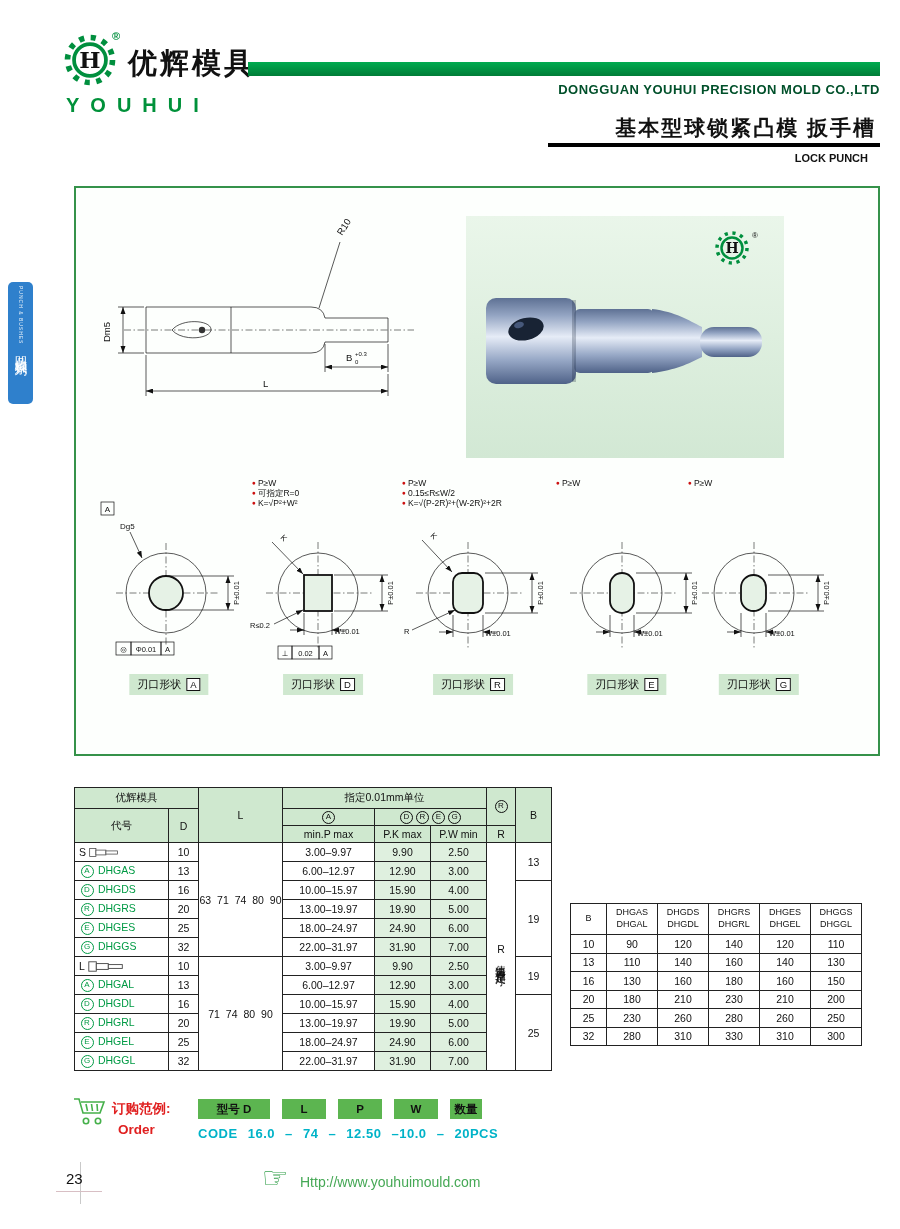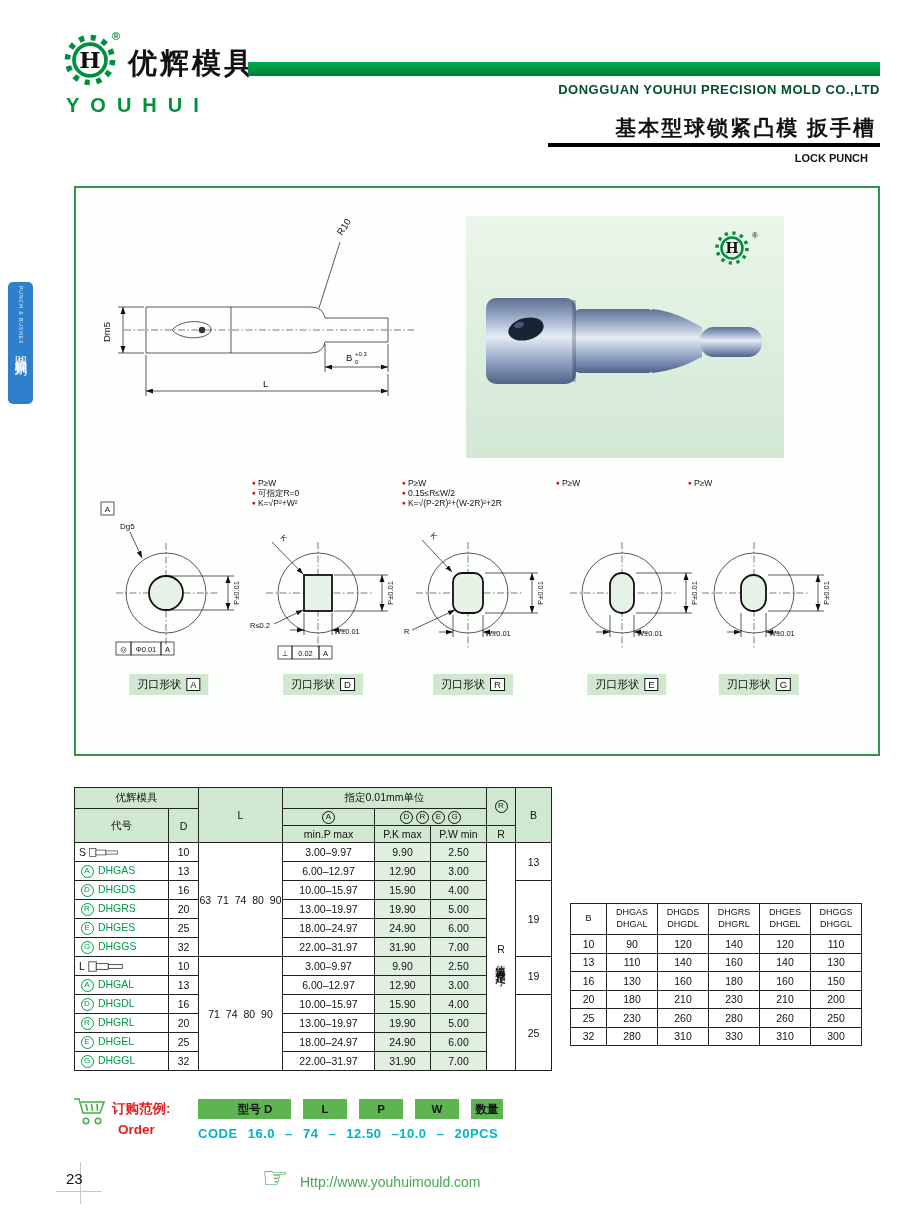--- a/index.html
+++ b/index.html
@@ -62,21 +62,21 @@
   #b-table th,#b-table td{border:1px solid #222;padding:0;text-align:center;font-weight:normal;}
   #b-table th{height:30px;font-size:9px;line-height:1.3;}
   #b-table td{height:17.5px;}
 
   
   .order-label-cn{left:112px;top:1100px;color:#e02020;font-size:13.5px;font-weight:bold;}
   .order-label-en{left:118px;top:1122px;color:#e02020;font-size:13.5px;font-weight:bold;}
   #order-boxes{left:198px;top:1099px;display:flex;gap:12px;}
   .obox{background:#5cb550;color:#111;font-size:11.5px;font-weight:bold;height:20px;line-height:20px;
         text-align:center;display:inline-block;}
-  .ob0{width:72px;padding-left:21px;} .ob1,.ob2,.ob3{width:44px;} .ob4{width:32px;}
+  .ob0{width:72px;} .ob1,.ob2,.ob3{width:44px;} .ob4{width:32px;}
   .order-code{left:198px;top:1126px;color:#00b3c8;font-size:13px;font-weight:bold;word-spacing:6px;letter-spacing:.5px;}
 
   
   .mark-v{left:80px;top:1162px;width:1px;height:42px;background:#c9c9c9;}
   .mark-h{left:56px;top:1191px;width:46px;height:1px;background:#d8bfc4;}
   .page-num{left:66px;top:1170px;font-size:15px;}
   .hand-icon{left:262px;top:1160px;font-size:30px;color:#38a24f;}
   .footer-url{left:300px;top:1174px;font-size:14px;color:#45a855;}
 </style>
 </head>

